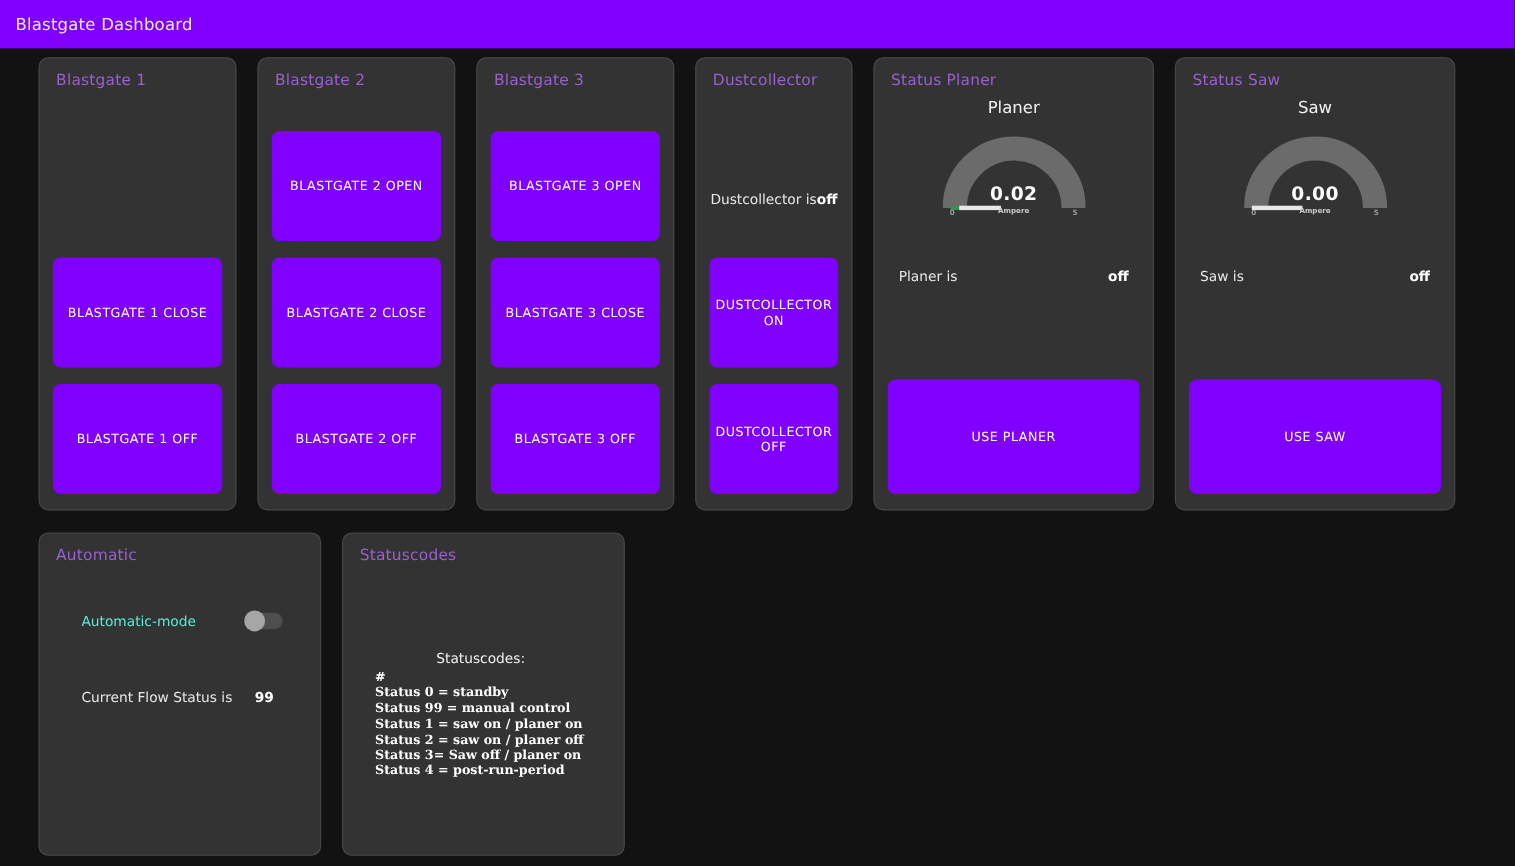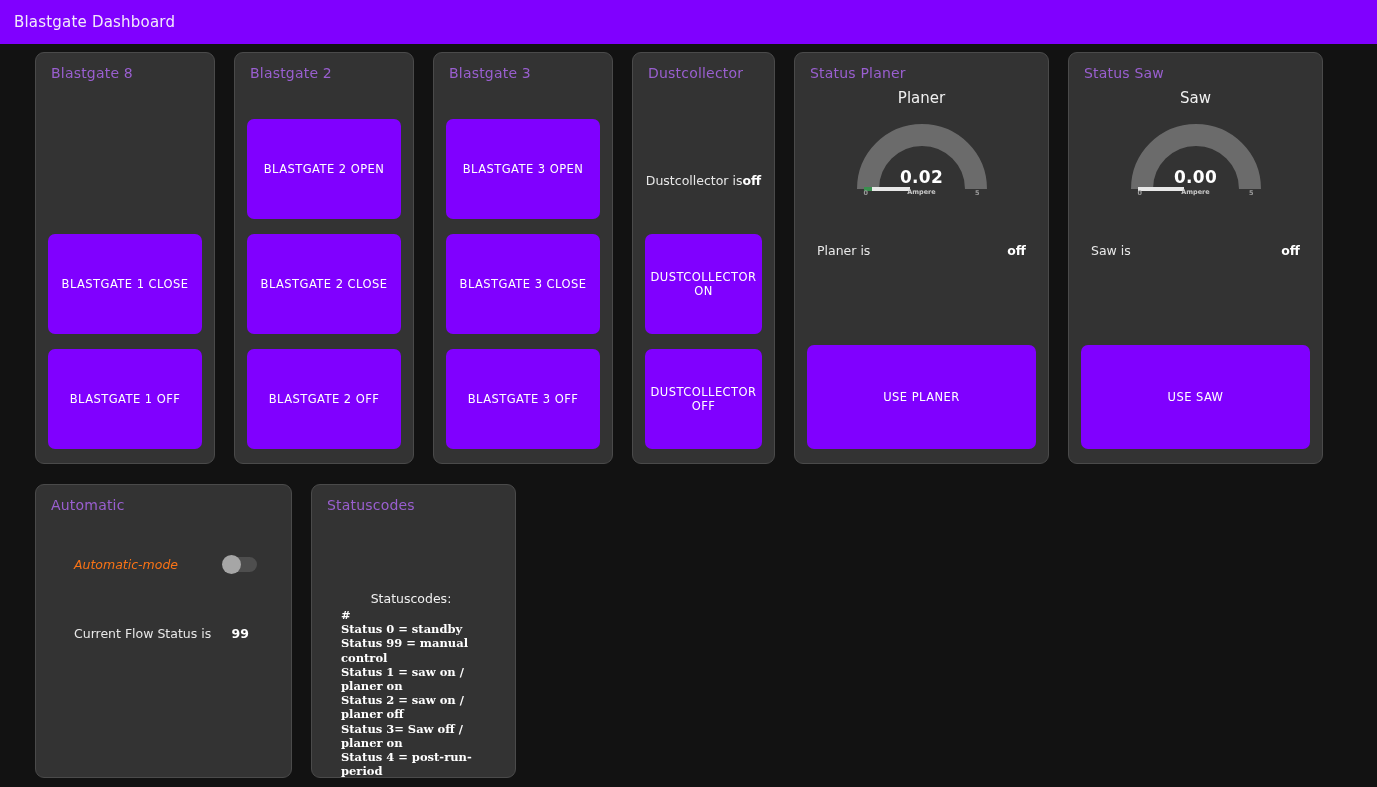--- a/index.html
+++ b/index.html
@@ -166,22 +166,21 @@
 
   
   .auto-card { width: 257px; height: 294px; }
   .auto-row {
     margin-top: 44px;
     padding: 0 22px 0 26px;
     display: flex;
     justify-content: space-between;
     align-items: center;
     font-size: 12.5px;
-    color: #f97316;
-    font-style: italic;
+    color: #5eead4;
   }
   .toggle {
     width: 34px;
     height: 15px;
     border-radius: 9px;
     background: #4e4e4e;
     position: relative;
     cursor: pointer;
     flex: 0 0 auto;
   }
@@ -196,21 +195,21 @@
     margin-top: 54px;
     padding: 0 30px 0 26px;
     display: flex;
     justify-content: space-between;
     align-items: center;
     font-size: 12.5px;
     color: #e8e8e8;
   }
   .flow-row .value { font-weight: bold; color: #ffffff; }
 
-  .codes-card { width: 205px; height: 294px; }
+  .codes-card { width: 257px; height: 294px; }
   .codes-inner {
     margin-top: 78px;
     padding-left: 17px;
   }
   .codes-heading {
     text-align: center;
     color: #f0f0f0;
     font-size: 12.5px;
     margin-bottom: 2px;
     padding-right: 22px;
@@ -228,21 +227,21 @@
 
 <div class="topbar">
   <span class="topbar-title">Blastgate Dashboard</span>
 </div>
 
 <div class="board">
 
   <div class="row row-1">
 
     <div class="card col-card">
-      <div class="card-title">Blastgate 8</div>
+      <div class="card-title">Blastgate 1</div>
       <div class="stack">
         <button class="btn">BLASTGATE 1 CLOSE</button>
         <button class="btn">BLASTGATE 1 OFF</button>
       </div>
     </div>
 
     <div class="card col-card">
       <div class="card-title">Blastgate 2</div>
       <div class="stack">
         <button class="btn">BLASTGATE 2 OPEN</button>

